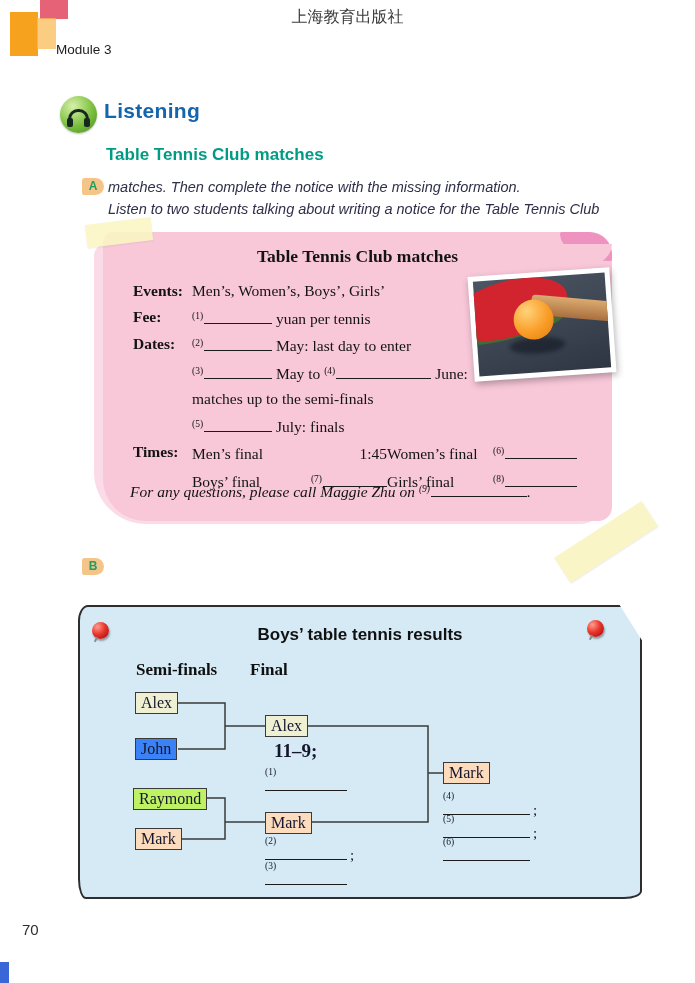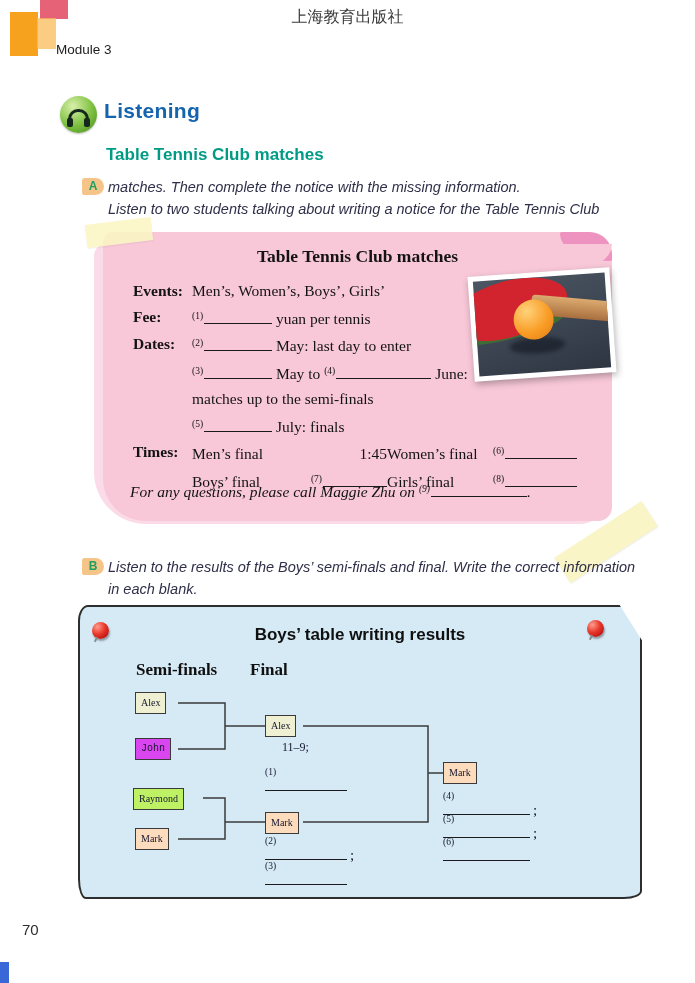--- a/index.html
+++ b/index.html
@@ -96,30 +96,30 @@
   .pin::after{content:"";position:absolute;left:3px;top:15px;width:2px;height:5px;background:#8a8a8a;
       transform:rotate(30deg);}
   .pin-l{left:14px;top:17px;}
   .pin-r{right:38px;top:15px;}
   .r-title{position:absolute;top:20px;left:0;width:100%;text-align:center;
       font-family:"Liberation Sans",sans-serif;font-weight:bold;font-size:17px;color:#101010;}
   .col-h{position:absolute;font-weight:bold;font-size:17px;color:#101010;}
   .col-h1{left:58px;top:55px;}
   .col-h2{left:172px;top:55px;}
   .bracket-lines{position:absolute;left:0;top:0;}
-  .pbox{position:absolute;border:1.5px solid #3a3a3a;font-size:10px;padding:0 5px;height:20px;
+  .pbox{position:absolute;border:1.5px solid #3a3a3a;font-size:16px;padding:0 5px;height:20px;
       line-height:20px;color:#15152e;white-space:nowrap;}
   .b-alex1{left:57px;top:87px;background:#eff0d2;}
-  .b-john{left:57px;top:133px;background:#d946ef;font-family:Liberation Mono, monospace;}
+  .b-john{left:57px;top:133px;background:#3b82f6;}
   .b-raymond{left:55px;top:183px;background:#bef264;}
   .b-mark1{left:57px;top:223px;background:#fcdcbc;}
   .b-alex2{left:187px;top:110px;background:#eff0d2;}
   .b-mark2{left:187px;top:207px;background:#fcdcbc;}
   .b-mark3{left:365px;top:157px;background:#fcdcbc;}
-  .score{position:absolute;left:204px;top:135px;font-size:12px;color:#15152e;}
+  .score{position:absolute;left:196px;top:135px;font-size:19px;color:#15152e;font-weight:bold;}
   .rblank{position:absolute;font-size:15px;color:#15152e;}
   .rblank .sup{display:block;margin:0 0 1px 0;font-size:9.5px;vertical-align:baseline;}
   .rb1{left:187px;top:162px;}
   .rb2{left:187px;top:231px;}
   .rb3{left:187px;top:256px;}
   .rb4{left:365px;top:186px;}
   .rb5{left:365px;top:209px;}
   .rb6{left:365px;top:232px;}
   .linerow{white-space:nowrap;}
   .semi{margin-left:3px;}
@@ -224,32 +224,28 @@
       </div>
     </div>
 
     <div class="n-footer">
       <span>For any questions, please call Maggie Zhu on</span>
       <span class="sup">(9)</span><span class="bline w96"></span><span>.</span>
     </div>
   </div>
 
   <div class="badge badge-b">B</div>
-  <div class="instr instr-b">
-    <div>Listen to the results of the Boys’ semi-finals and final. Write the correct information</div>
-    <div>in each blank.</div>
-  </div>
 
   <div class="results-wrap">
     <div class="results-card"></div>
     <div class="fold"></div>
     <div class="pin pin-l"></div>
     <div class="pin pin-r"></div>
 
-    <div class="r-title">Boys’ table writing results</div>
+    <div class="r-title">Boys’ table tennis results</div>
     <div class="col-h col-h1">Semi-finals</div>
     <div class="col-h col-h2">Final</div>
 
     <svg class="bracket-lines" width="564" height="294" viewBox="0 0 564 294">
       <path d="M100 98 H147 V144 H100" fill="none" stroke="#3a3a3a" stroke-width="1.5"></path>
       <path d="M147 121 H190" fill="none" stroke="#3a3a3a" stroke-width="1.5"></path>
       <path d="M125 193 H147 V234 H100" fill="none" stroke="#3a3a3a" stroke-width="1.5"></path>
       <path d="M147 217 H190" fill="none" stroke="#3a3a3a" stroke-width="1.5"></path>
       <path d="M225 121 H350 V217 H225" fill="none" stroke="#3a3a3a" stroke-width="1.5"></path>
       <path d="M350 168 H368" fill="none" stroke="#3a3a3a" stroke-width="1.5"></path>

